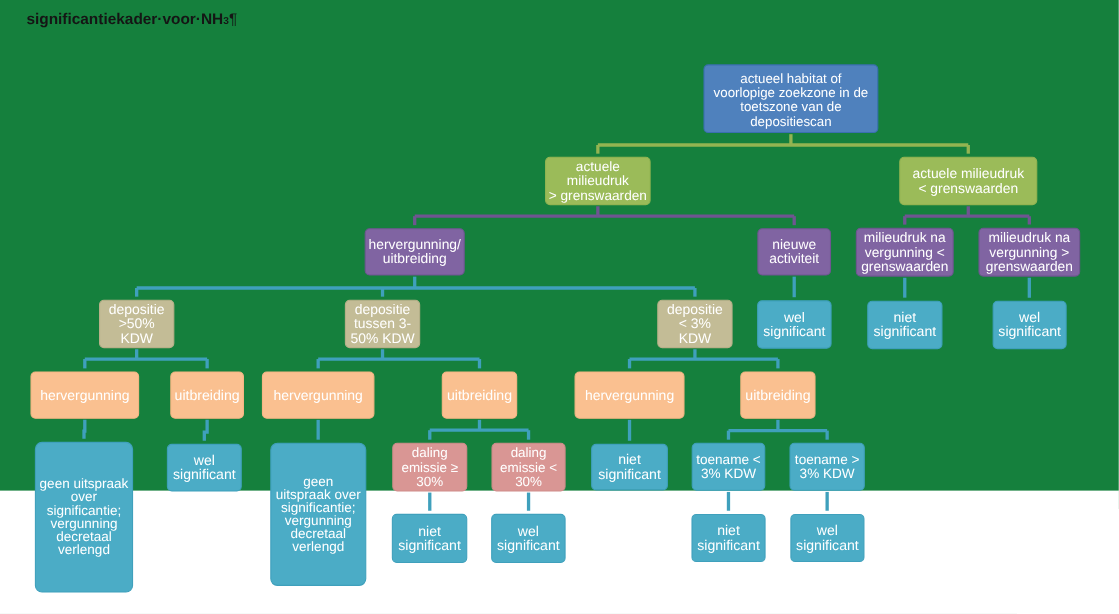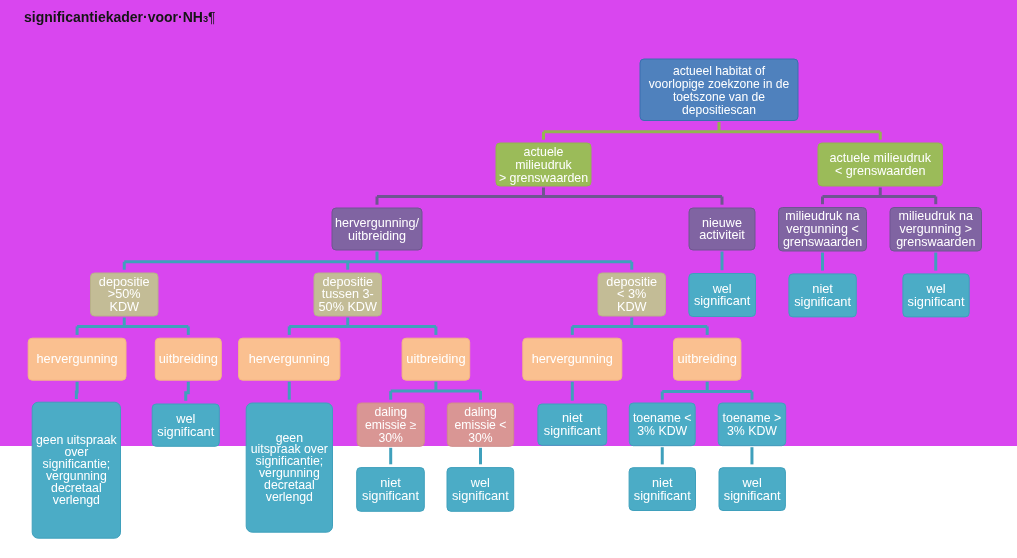--- a/index.html
+++ b/index.html
@@ -1,19 +1,19 @@
 <!DOCTYPE html>
 <html><head>
 <meta charset="utf-8">
 <title>significantiekader voor NH3</title>
 <style>
   html,body{margin:0;padding:0;background:#ffffff;}
   body{width:1017px;height:558px;overflow:hidden;
        font-family:"Liberation Sans",sans-serif;}
-  #page{position:relative;width:1017px;height:446px;background:#d946ef;}
+  #page{position:relative;width:1017px;height:446px;background:#15803d;}
   #doc-title{position:absolute;left:24px;top:8.5px;font-size:14px;font-weight:bold;
              color:#151515;white-space:pre;letter-spacing:0px;}
   #doc-title .sub{font-size:0.66em;}
   #doc-title .pilcrow{font-weight:normal;}
   #canvas{position:absolute;left:0;top:0;}
   text{font-family:"Liberation Sans",sans-serif;fill:#ffffff;}
 </style>
 </head>
 <body>
 

